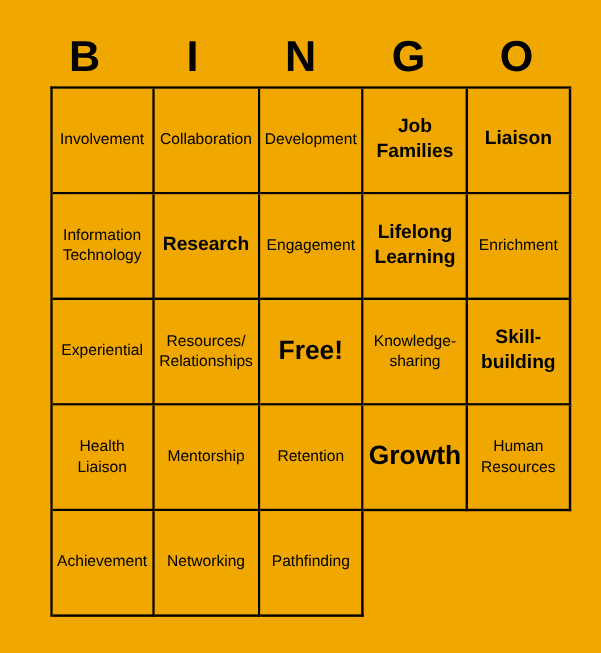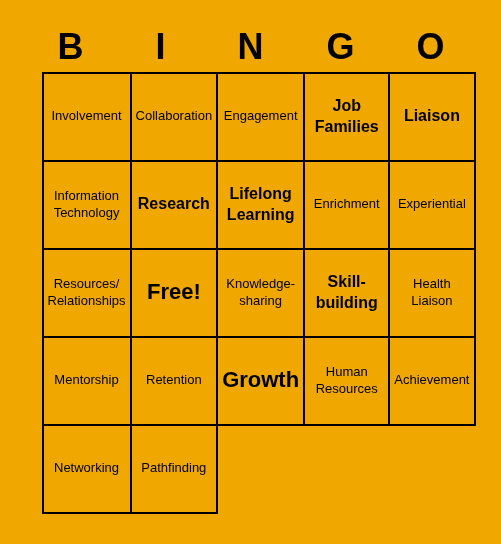--- a/index.html
+++ b/index.html
@@ -75,33 +75,36 @@
       <div class="bingo-letter">O</div>
     </div>
   <div class="bingo-grid">
   <div class="bingo-cell">
         <span class="cell-text">Involvement</span>
       </div>
       <div class="bingo-cell">
         <span class="cell-text">Collaboration</span>
       </div>
       <div class="bingo-cell">
-        <span class="cell-text">Engagement</span>
+        <span class="cell-text">Development</span>
       </div>
       <div class="bingo-cell">
         <span class="cell-text medium">Job Families</span>
       </div>
       <div class="bingo-cell">
         <span class="cell-text medium">Liaison</span>
       </div>
       <div class="bingo-cell">
         <span class="cell-text">Information Technology</span>
       </div>
       <div class="bingo-cell">
         <span class="cell-text medium">Research</span>
+      </div>
+      <div class="bingo-cell">
+        <span class="cell-text">Engagement</span>
       </div>
       <div class="bingo-cell">
         <span class="cell-text medium">Lifelong Learning</span>
       </div>
       <div class="bingo-cell">
         <span class="cell-text">Enrichment</span>
       </div>
       <div class="bingo-cell">
         <span class="cell-text">Experiential</span>
       </div>

